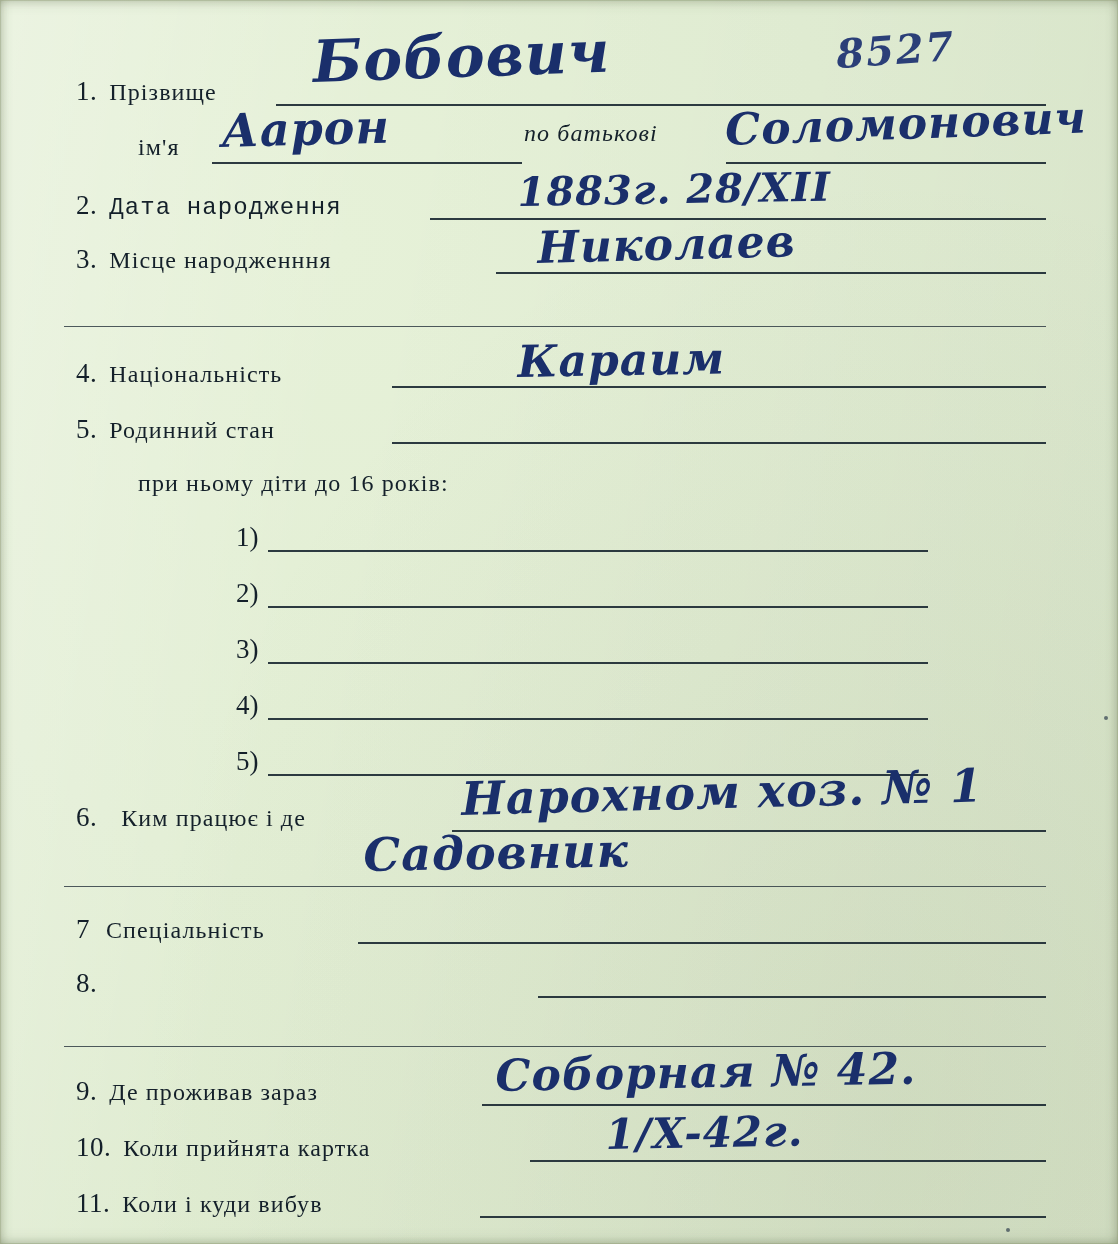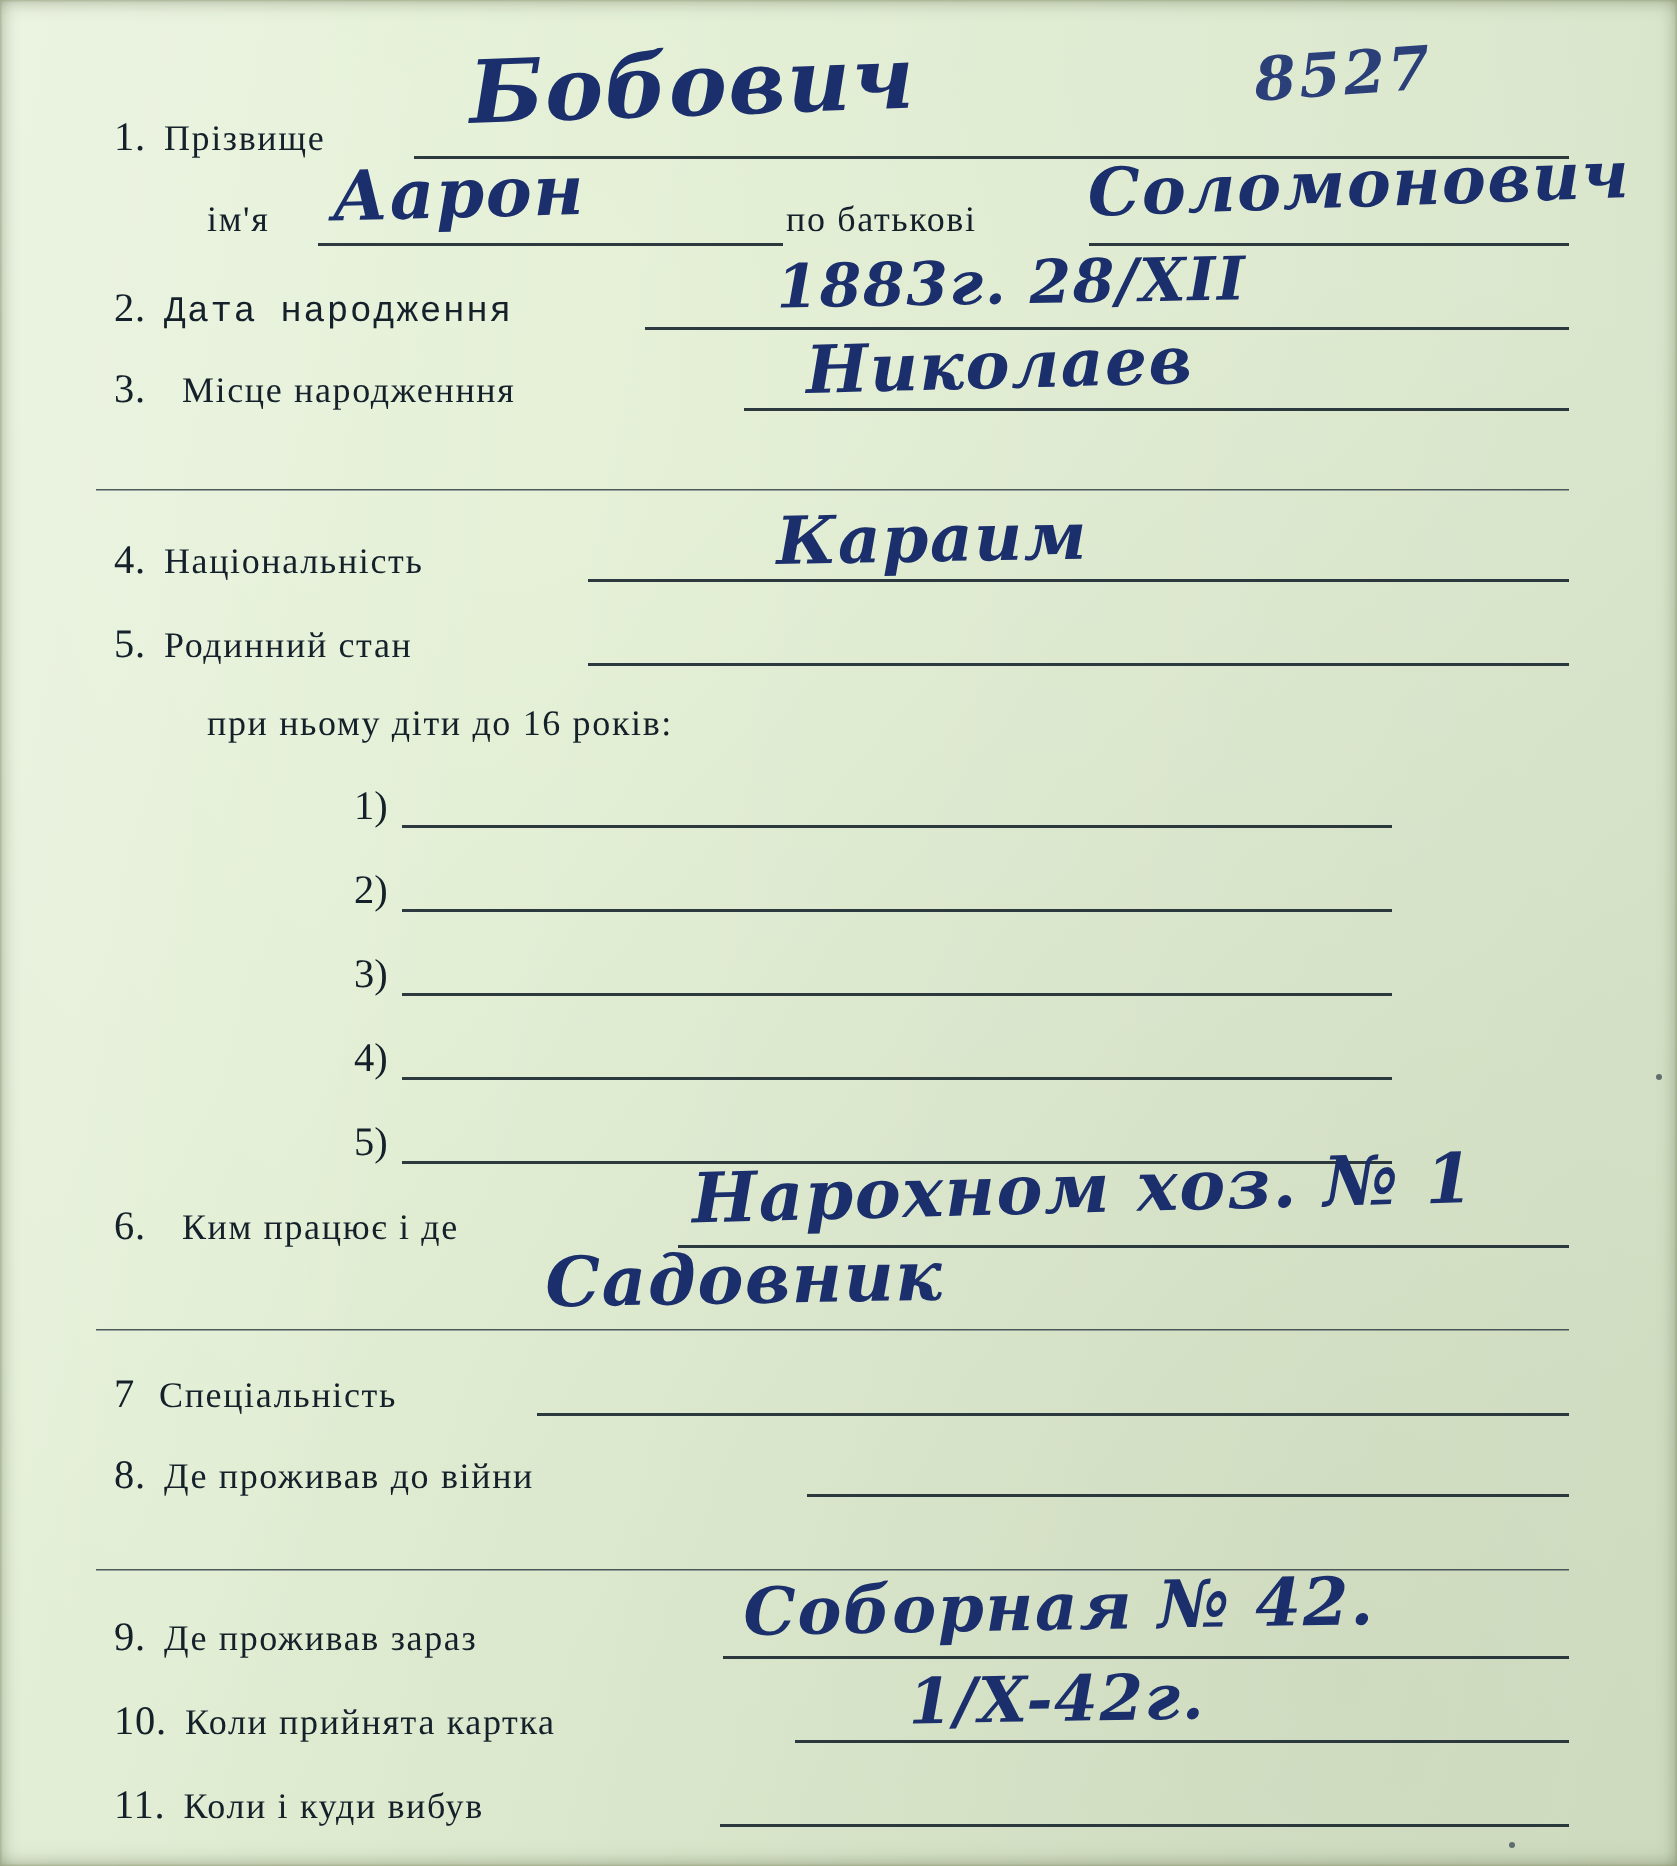--- a/index.html
+++ b/index.html
@@ -132,36 +132,36 @@
   </div>
   <div class="rule" style="left: 276px; top: 104px; width: 770px;"></div>
   <div class="hw" style="left: 314px; top: 28px; font-size: 58px; transform: rotate(-2deg);">Бобович</div>
 
   <div class="row" style="left: 138px; top: 134px;">
     <span class="lbl">ім'я</span>
   </div>
   <div class="rule" style="left: 212px; top: 162px; width: 310px;"></div>
   <div class="hw" style="left: 222px; top: 104px; font-size: 46px; transform: rotate(-1.5deg);">Аарон</div>
 
-  <div class="row" style="left: 524px; top: 134px;">
+  <div class="row" style="left: 524px; top: 120px; font-style: italic;">
     <span class="lbl">по батькові</span>
   </div>
   <div class="rule" style="left: 726px; top: 162px; width: 320px;"></div>
   <div class="hw" style="left: 726px; top: 104px; font-size: 44px; transform: rotate(-2deg);">Соломонович</div>
 
   <div class="row" style="left: 76px; top: 190px;">
     <span class="num">2.</span>
     <span class="lbl" style="margin-left: 12px; font-family: Liberation Mono, monospace;">Дата народження</span>
   </div>
   <div class="rule" style="left: 430px; top: 218px; width: 616px;"></div>
   <div class="hw" style="left: 518px; top: 168px; font-size: 40px; transform: rotate(-1deg);">1883г. 28/XII</div>
 
   <div class="row" style="left: 76px; top: 244px;">
     <span class="num">3.</span>
-    <span class="lbl" style="margin-left: 24px;">Місце народженння</span>
+    <span class="lbl" style="margin-left: 12px;">Місце народженння</span>
   </div>
   <div class="rule" style="left: 496px; top: 272px; width: 550px;"></div>
   <div class="hw" style="left: 538px; top: 222px; font-size: 44px; transform: rotate(-1.5deg);">Николаев</div>
 
   <div class="rule thin" style="left: 64px; top: 326px; width: 982px;"></div>
 
   <div class="row" style="left: 76px; top: 358px;">
     <span class="num">4.</span>
     <span class="lbl" style="margin-left: 12px;">Національність</span>
   </div>
@@ -221,21 +221,20 @@
 
   <div class="row" style="left: 76px; top: 914px;">
     <span class="num">7</span>
     <span class="lbl" style="margin-left: 16px;">Спеціальність</span>
   </div>
   <div class="rule" style="left: 358px; top: 942px; width: 688px;"></div>
   <div class="hw" style="left: 600px; top: 894px; font-size: 40px;"></div>
 
   <div class="row" style="left: 76px; top: 968px;">
     <span class="num">8.</span>
-    <span class="lbl" style="margin-left: 12px;">Де проживав до війни</span>
   </div>
   <div class="rule" style="left: 538px; top: 996px; width: 508px;"></div>
   <div class="hw" style="left: 640px; top: 948px; font-size: 40px;"></div>
 
   <div class="rule thin" style="left: 64px; top: 1046px; width: 982px;"></div>
 
   <div class="row" style="left: 76px; top: 1076px;">
     <span class="num">9.</span>
     <span class="lbl" style="margin-left: 12px;">Де проживав зараз</span>
   </div>

